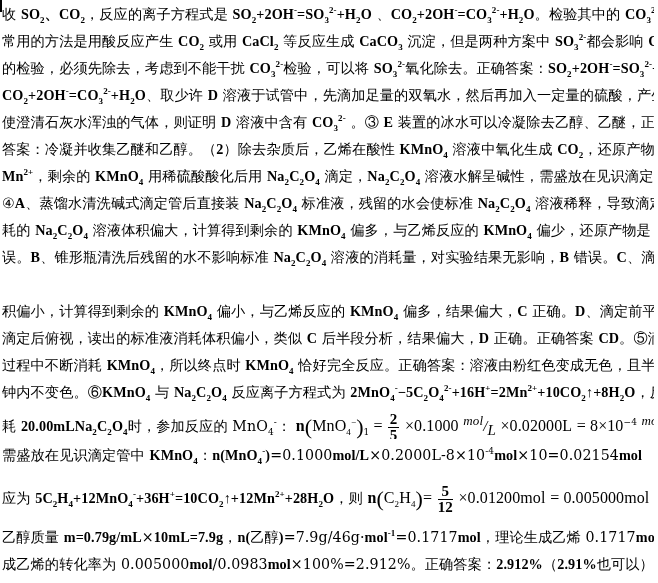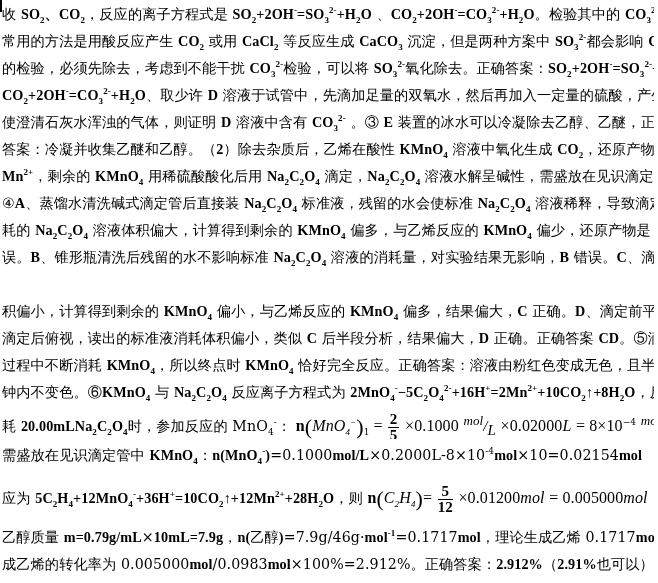--- a/index.html
+++ b/index.html
@@ -9,21 +9,21 @@
     color: #000; font-size: 14.2px;
   }
   .page { position: absolute; left: 0; top: 0; width: 658px; height: 583px; }
   .edge-mark { position: absolute; left: 0; top: 0; width: 2px; height: 12px; background: #000; }
   .line {
     position: absolute; left: 2px; width: 652px; height: 22px; line-height: 22px;
     white-space: nowrap; overflow: hidden; letter-spacing: 0.1px;
   }
   .line span { white-space: nowrap; }
   .b { font-weight: bold; font-family: "Liberation Serif", serif; }
-  .it { font-style: italic; font-family: "Liberation Serif", serif; text-align: right; }
+  .it { font-family: "Liberation Serif", serif; text-align: right; }
   sub, sup { font-size: 9px; line-height: 0; }
   .frac { display: inline-block; vertical-align: middle; text-align: center; font-family: "Liberation Serif", serif; font-weight: bold; margin: 0 1px; }
   .frac .num { display: block; border-bottom: 1px solid #000; padding: 0 2px; line-height: 15px; font-size: 15px; }
   .frac .den { display: block; line-height: 15px; font-size: 15px; }
   .paren { font-size: 22px; font-family: "Liberation Serif", serif; vertical-align: -3px; }
   .slashunit { font-family: "Liberation Serif", serif; font-style: italic; font-size: 15px; }
   .slashunit .top { vertical-align: 6px; font-size: 13px; }
   .slashunit .bot { vertical-align: -4px; }
   .math { font-family: "Liberation Serif", serif; font-size: 16px; }
 </style>

